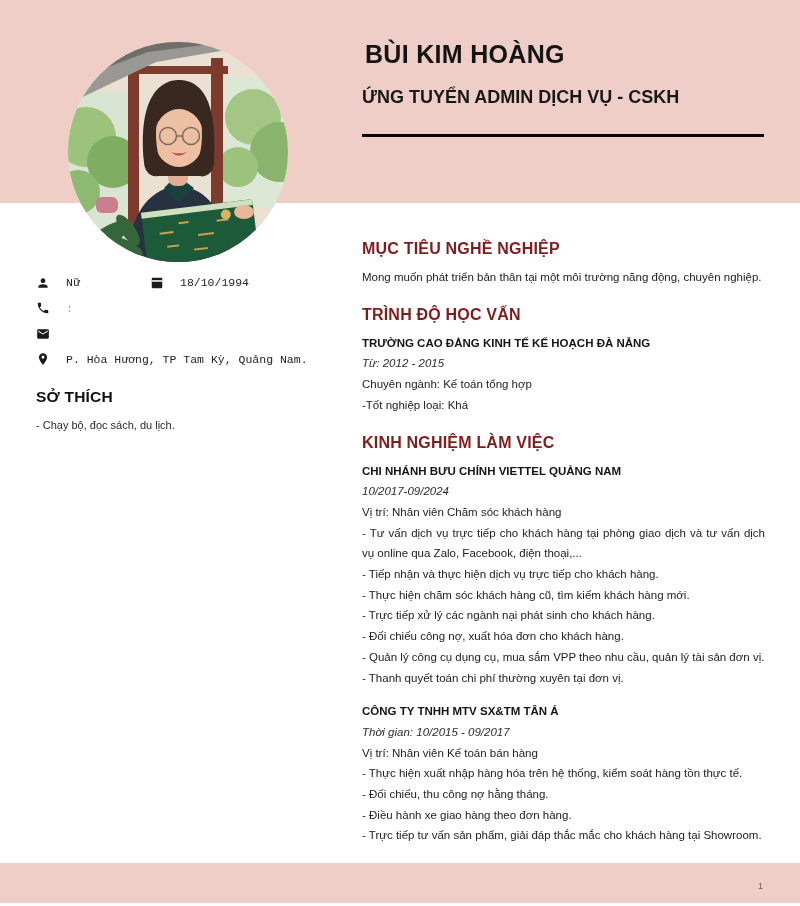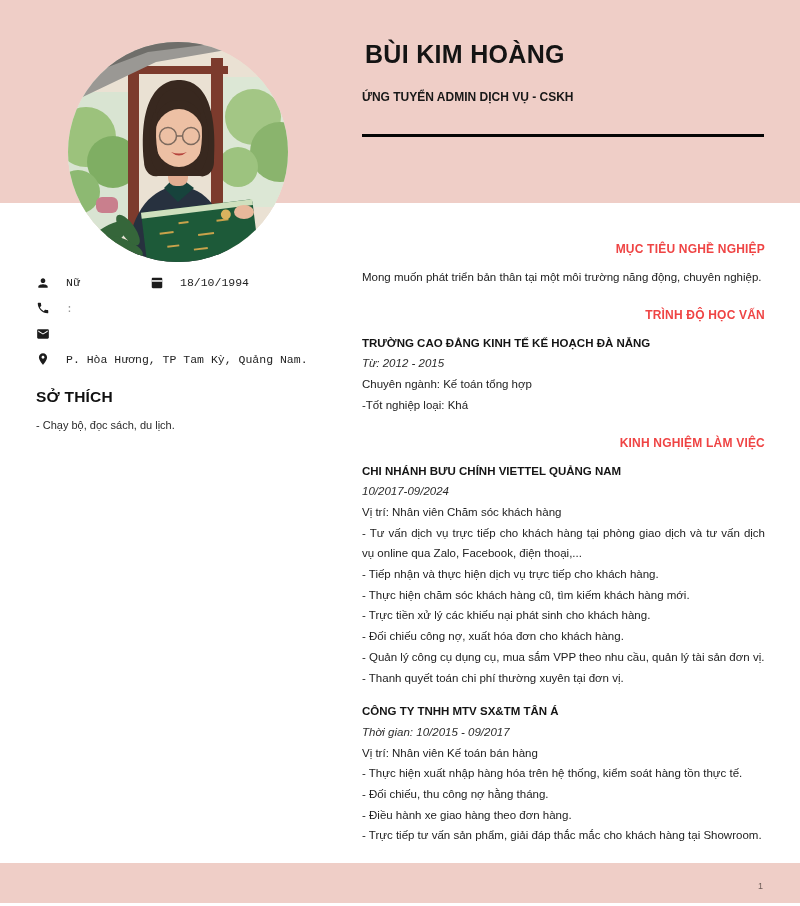--- a/index.html
+++ b/index.html
@@ -10,36 +10,36 @@
   .band-top{position:absolute;left:0;top:0;width:800px;height:203px;background:#efcec7;}
   .band-bottom{position:absolute;left:0;top:863px;width:800px;height:40px;background:#efcec7;}
   .page-number{position:absolute;right:37px;top:881px;font-size:9px;color:#6e5d58;}
   .photo{
     position:absolute;left:68px;top:42px;width:220px;height:220px;border-radius:50%;
     overflow:hidden;background:#eae1d3;
   }
   .photo svg{display:block;}
   .header-block{position:absolute;left:362px;top:36px;width:402px;}
   .name{margin:3px;font-size:25px;line-height:30px;font-weight:700;color:#141414;letter-spacing:.3px;}
-  .applied-title{margin:19px 0 0 0;font-size:12px;line-height:18px;font-weight:700;color:#181818;}
+  .applied-title{margin:19px 0 0 0;font-size:18px;line-height:18px;font-weight:700;color:#181818;}
   .divider{margin-top:28px;height:3px;background:#050505;width:100%;}
   .contact{position:absolute;left:36px;top:270px;width:310px;font-size:11.5px;color:#232323;}
   .contact-row{display:flex;align-items:center;height:25.5px;font-family:Liberation Mono, monospace;}
   .contact-row .icon{width:14px;height:14px;flex:0 0 14px;margin-right:16px;color:#1c1c1c;}
   .icon svg{display:block;width:14px;height:14px;fill:currentColor;}
   .gender-value{width:84px;}
   .cal-icon{margin-right:12px;}
   .phone-value{color:#9a9a9a;}
   .side-heading{margin:0;font-size:15.5px;font-weight:700;color:#101010;letter-spacing:.2px;}
   .hobbies{position:absolute;left:36px;top:388px;width:300px;}
   .hobbies-text{margin-top:13px;font-size:11px;color:#2a2a2a;}
   .main{position:absolute;left:362px;top:240px;width:403px;}
   .section{margin:0;}
   .section + .section{margin-top:18px;}
-  .section-heading{margin:0 0 9px 0;font-size:12px;line-height:18px;font-weight:700;color:#ef4444;letter-spacing:.2px;text-align:right;}
+  .section-heading{margin:0 0 9px 0;font-size:16px;line-height:18px;font-weight:700;color:#7f1d1d;letter-spacing:.2px;}
   .line{font-size:11.5px;line-height:20.7px;color:#222222;margin:0;}
   .line.bold{font-weight:700;color:#141414;}
   .line.italic{font-style:italic;color:#2c2c2c;}
   .bullets .line{text-align:justify;}
   .job + .job{margin-top:13px;}
   .exp-sections{margin-top:16px;}
 </style>
 </head>
 <body>
 
@@ -180,21 +180,21 @@
             <p class="line italic">10/2017-09/2024</p>
             <p class="line">Vị trí: Nhân viên Chăm sóc khách hàng</p>
             <div class="bullets">
 
                 <p class="line">- Tư vấn dịch vụ trực tiếp cho khách hàng tại phòng giao dịch và tư vấn dịch vụ online qua Zalo, Facebook, điện thoại,...</p>
 
                 <p class="line">- Tiếp nhận và thực hiện dịch vụ trực tiếp cho khách hàng.</p>
 
                 <p class="line">- Thực hiện chăm sóc khách hàng cũ, tìm kiếm khách hàng mới.</p>
 
-                <p class="line">- Trực tiền xử lý các khiếu nại phát sinh cho khách hàng.</p>
+                <p class="line">- Trực tiếp xử lý các ngành nại phát sinh cho khách hàng.</p>
 
 
                 <p class="line">- Đối chiếu công nợ, xuất hóa đơn cho khách hàng.</p>
 
                 <p class="line">- Quản lý công cụ dụng cụ, mua sắm VPP theo nhu cầu, quản lý tài sản đơn vị.</p>
 
                 <p class="line">- Thanh quyết toán chi phí thường xuyên tại đơn vị.</p>
               </div>
           </div>
 

